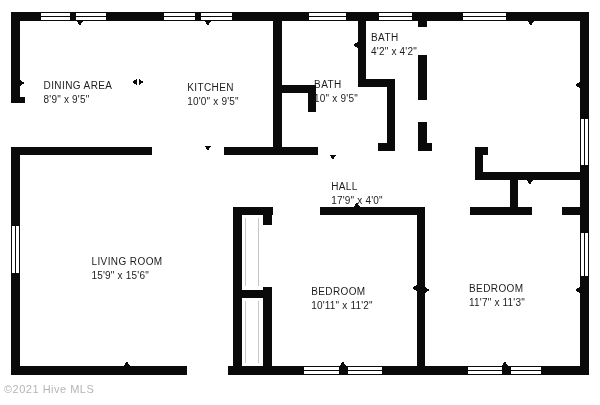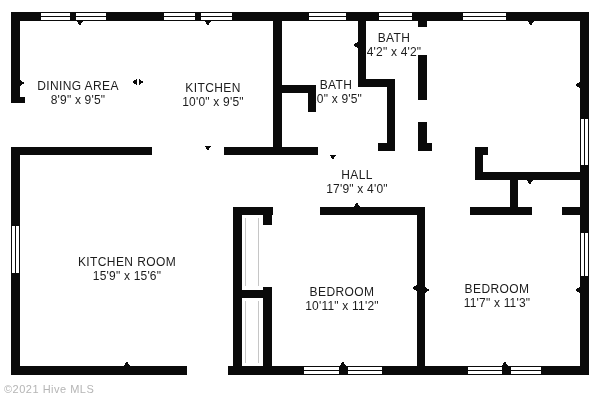--- a/index.html
+++ b/index.html
@@ -7,24 +7,23 @@
     width:600px;height:405px;
     background:var(--background,#fff);
     font-family:"Liberation Sans",sans-serif;
     overflow:hidden;
   }
   .plan{position:relative;width:600px;height:405px;background:var(--background,#fff);}
   .labels{position:absolute;inset:0;z-index:1;}
   .room-label{
     position:absolute;
     transform:translate(-50%,-50%);
-    text-align:center;
     white-space:nowrap;
     color:var(--text,#1c1c1c);
-    font-size:12px;
+    font-size:10px;
     line-height:14px;
   }
   .room-name{letter-spacing:.4px;}
   .room-dims{letter-spacing:.2px;}
   svg.walls{position:absolute;left:0;top:0;z-index:2;pointer-events:none;}
   .wall{fill:var(--wall,#000);}
   .gap{fill:var(--background,#fff);}
   .win{fill:var(--background,#fff);stroke:var(--wall,#000);stroke-width:1;}
   .winl{stroke:var(--wall,#000);stroke-width:1;}
   .tick{fill:var(--wall,#000);}
@@ -49,26 +48,26 @@
       <div class="room-dims">10'0" x 9'5"</div>
     </div>
     <div class="room-label" style="left:394px;top:45px">
       <div class="room-name">BATH</div>
       <div class="room-dims">4'2" x 4'2"</div>
     </div>
     <div class="room-label" style="left:336px;top:92px">
       <div class="room-name">BATH</div>
       <div class="room-dims">10" x 9'5"</div>
     </div>
-    <div class="room-label" style="left:357px;top:182px">
+    <div class="room-label" style="left:357px;top:194px">
       <div class="room-name">HALL</div>
       <div class="room-dims">17'9" x 4'0"</div>
     </div>
     <div class="room-label" style="left:127px;top:269px">
-      <div class="room-name">KITCHEN ROOM</div>
+      <div class="room-name">LIVING ROOM</div>
       <div class="room-dims">15'9" x 15'6"</div>
     </div>
     <div class="room-label" style="left:342px;top:299px">
       <div class="room-name">BEDROOM</div>
       <div class="room-dims">10'11" x 11'2"</div>
     </div>
     <div class="room-label" style="left:497px;top:296px">
       <div class="room-name">BEDROOM</div>
       <div class="room-dims">11'7" x 11'3"</div>
     </div>

